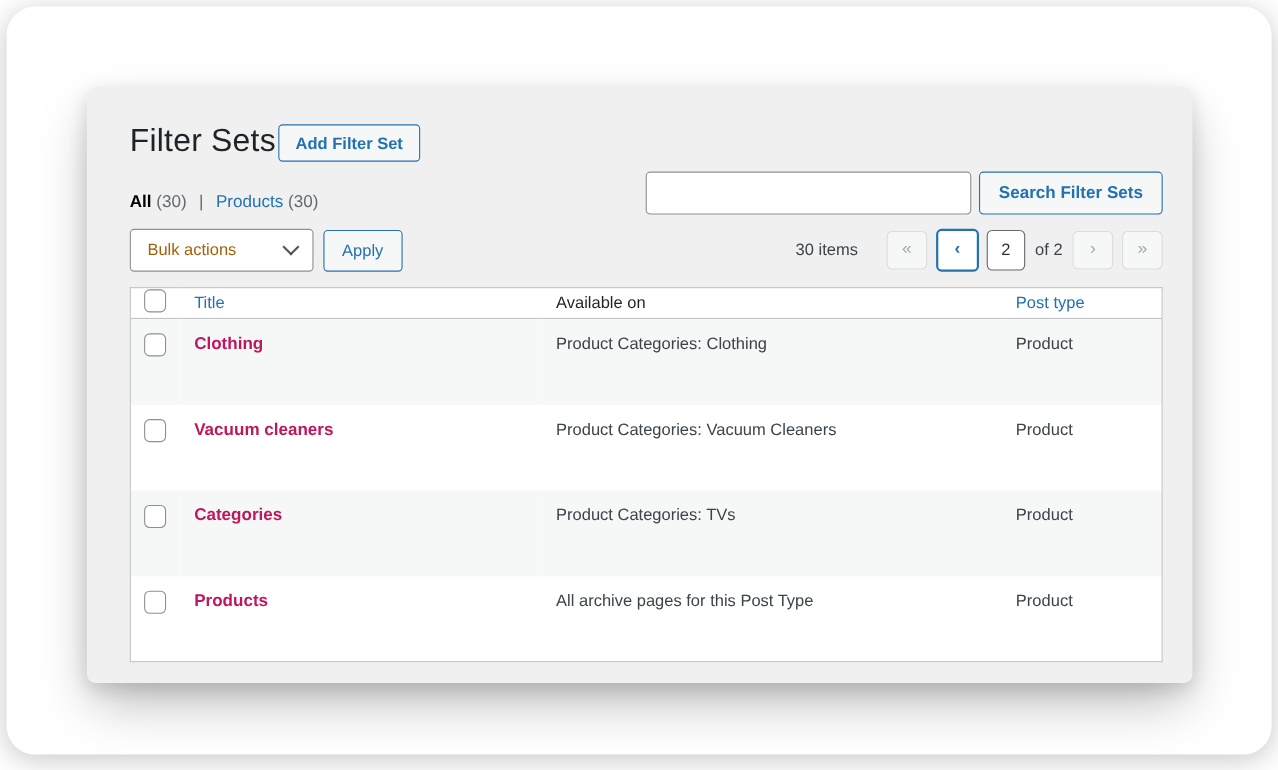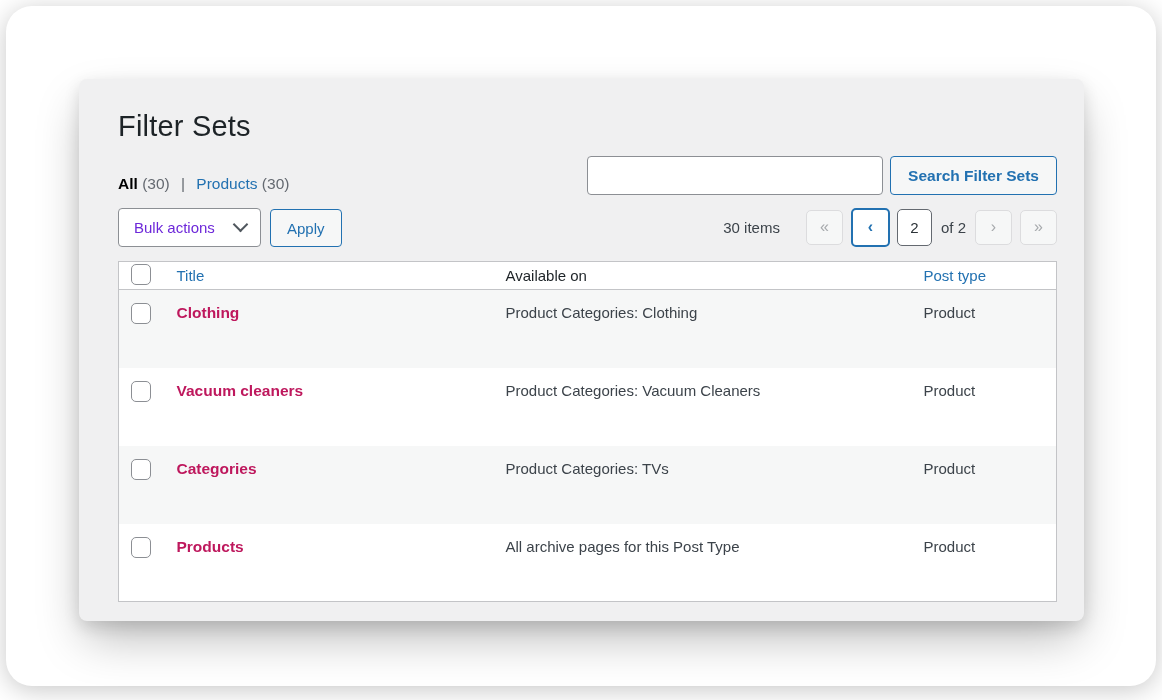--- a/index.html
+++ b/index.html
@@ -61,24 +61,24 @@
     font-family: inherit; color: #2c3338; outline: none;
   }
   .search-btn { height: 39px; padding: 0 17px; font-size: 15.5px; font-weight: 700; }
   
   .tablenav {
     position: absolute; top: 129px; left: 39px; right: 27px;
     display: flex; justify-content: space-between; align-items: flex-start;
   }
   .bulk { display: flex; gap: 9px; align-items: flex-start; }
   .select {
-    width: 143px; height: 39px; box-sizing: border-box;
+    width: 167px; height: 39px; box-sizing: border-box;
     background: #fff; border: 1px solid #8c8f94; border-radius: 4px;
     display: flex; align-items: center; padding: 0 14px 0 15px;
-    font-size: 15px; color: #6d28d9; cursor: pointer;
+    font-size: 15px; color: #a16207; cursor: pointer;
   }
   .chev {
     margin-left: auto; width: 9px; height: 9px;
     border-right: 2px solid #50575e; border-bottom: 2px solid #50575e;
     transform: rotate(45deg); margin-top: -6px;
   }
   .apply-btn { height: 38px; padding: 12px 16px; font-size: 15px; font-weight: 400; margin-top: 1px; }
   .paging { display: flex; align-items: center; }
   .items-num { font-size: 15px; color: #3c434a; margin-right: 18px; }
   .pg {
@@ -129,20 +129,21 @@
   }
 </style>
 </head>
 <body>
 
 <div class="page-card">
   <div class="admin-card">
 
     <div class="header-row">
       <h1 class="page-title">Filter Sets</h1>
+      <button class="btn add-btn">Add Filter Set</button>
     </div>
 
     <div class="subsubsub">
       <a class="all">All</a>
       <span class="count">(30)</span>
       <span class="sep">|</span>
       <a class="published">Products</a>
       <span class="count">(30)</span>
     </div>
 

